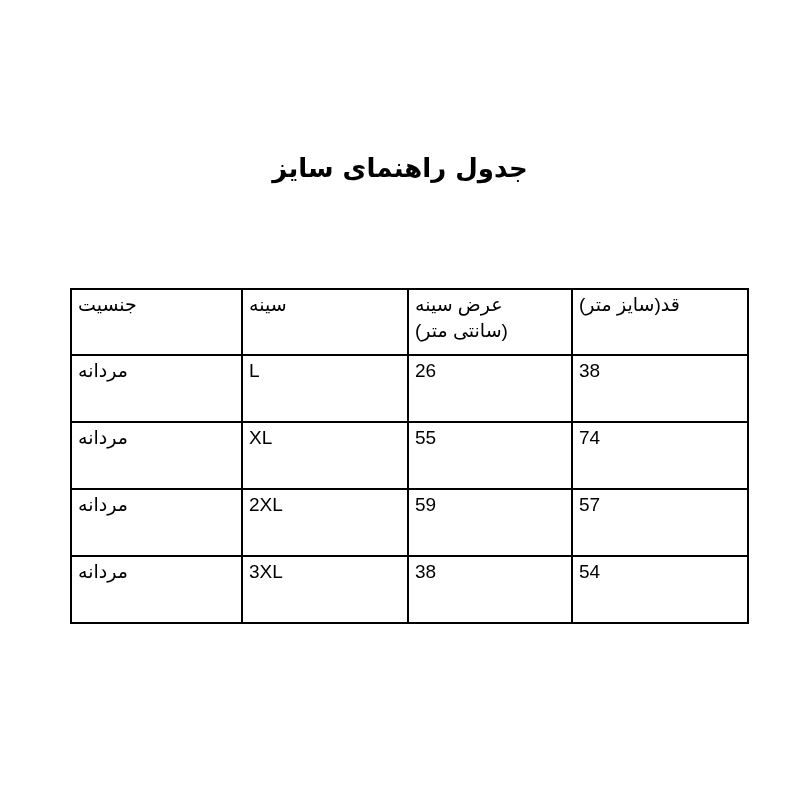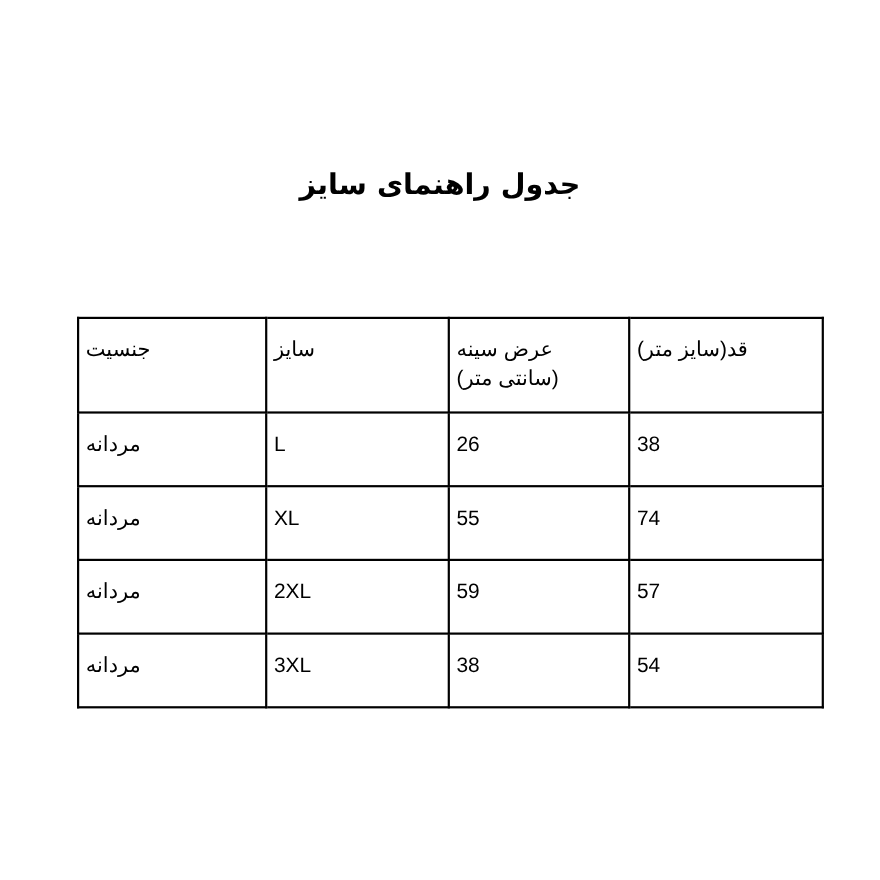--- a/index.html
+++ b/index.html
@@ -42,21 +42,21 @@
   col.c4 { width: 176px; }
   .size-table th,
   .size-table td {
     border: 2px solid #000000;
     vertical-align: top;
     text-align: left;
     direction: rtl;
     font-weight: normal;
     font-size: 19px;
     line-height: 26px;
-    padding: 16px 6px;
+    padding: 2px 6px;
     white-space: pre-line;
     overflow: hidden;
     font-family: "Liberation Sans", "DejaVu Sans", sans-serif;
   }
   thead tr { height: 66px; }
   tbody tr { height: 67px; }
 </style>
 </head>
 <body>
 
@@ -65,21 +65,21 @@
 <table class="size-table">
   <colgroup>
     <col class="c1">
       <col class="c2">
       <col class="c3">
       <col class="c4">
   </colgroup>
   <thead>
     <tr>
       <th>جنسیت</th>
-      <th>سایز</th>
+      <th>سینه</th>
       <th>عرض سینه
 (سانتی متر)</th>
       <th>قد(سایز متر)</th>
     </tr>
   </thead>
   <tbody>
     <tr>
       <td>مردانه</td>
       <td>L</td>
       <td>26</td>

